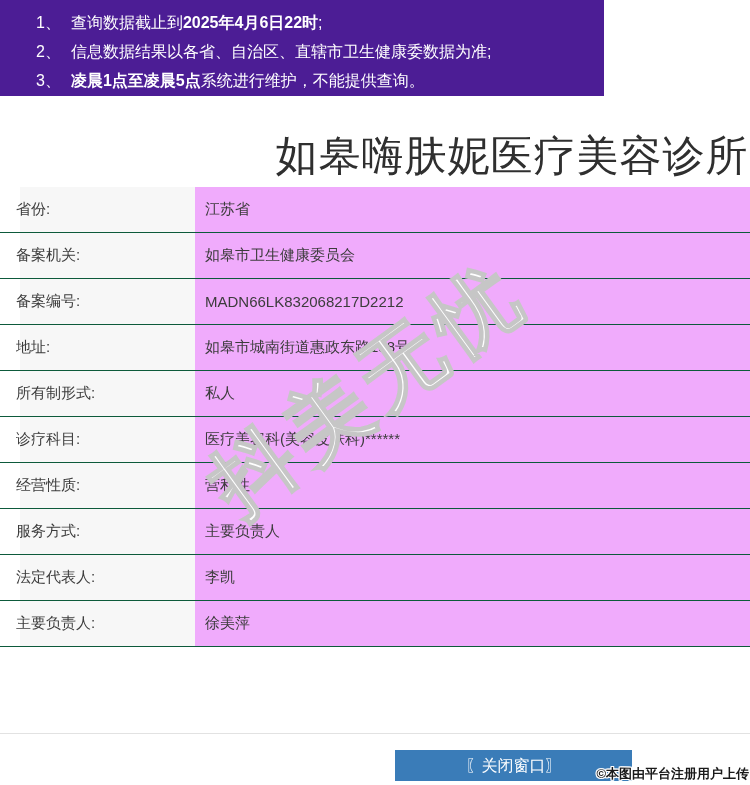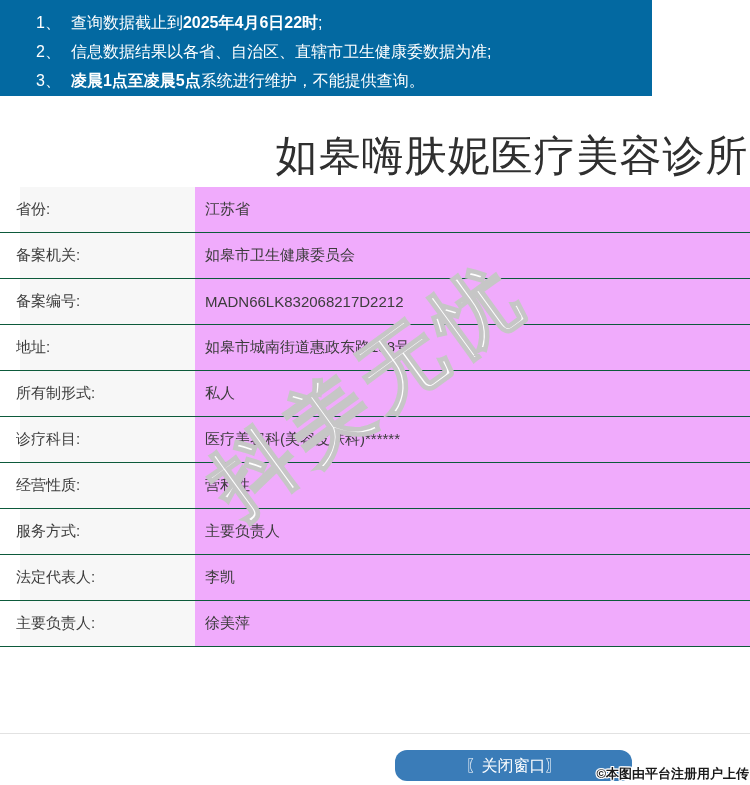--- a/index.html
+++ b/index.html
@@ -3,22 +3,22 @@
 <meta charset="utf-8">
 <style>
   html,body { margin:0; padding:0; }
   body {
     width:750px; height:785px; position:relative; overflow:hidden;
     background:#ffffff; color:#3c3c3c;
     font-family:"Liberation Sans","DejaVu Sans",sans-serif;
   }
   
   .notice {
-    position:absolute; top:0; left:0; width:652px; height:96px;
-    background:#0369a1; color:#ffffff; box-sizing:border-box;
+    position:absolute; top:0; left:0; width:604px; height:96px;
+    background:#4c1d95; color:#ffffff; box-sizing:border-box;
     padding:8px 0 0 36px; font-size:16px;
   }
   .notice-line { line-height:29px; white-space:nowrap; }
   .notice-line .num { margin-right:10px; }
   .notice-line b { font-weight:bold; }
 
   
   .page-title {
     position:absolute; top:128px; left:512px; transform:translateX(-50%);
     font-size:42px; font-weight:400; color:#2f2f2f; white-space:nowrap;
@@ -50,21 +50,21 @@
     pointer-events:none; z-index:5;
   }
 
   
   .footer-divider {
     position:absolute; top:733px; left:0; width:750px; height:0;
     border-top:1px solid #e2e2e2;
   }
   .close-btn {
     position:absolute; left:395px; top:750px; width:237px; height:31px;
-    background:#3a7cb8; border:none; border-radius:12px;
+    background:#3a7cb8; border:none; border-radius:0;
     color:#ffffff; font-size:16px; line-height:31px; text-align:center;
     cursor:pointer; padding:0;
     font-family:"Liberation Sans","DejaVu Sans",sans-serif;
     z-index:6;
   }
   .copyright {
     position:absolute; right:1px; bottom:2px; z-index:7;
     font-size:13px; font-weight:bold; color:#1a1a1a; white-space:nowrap;
     text-shadow:-1px -1px 0 #fff, 1px -1px 0 #fff, -1px 1px 0 #fff,
                  1px 1px 0 #fff, 0 1px 0 #fff, 0 -1px 0 #fff,

